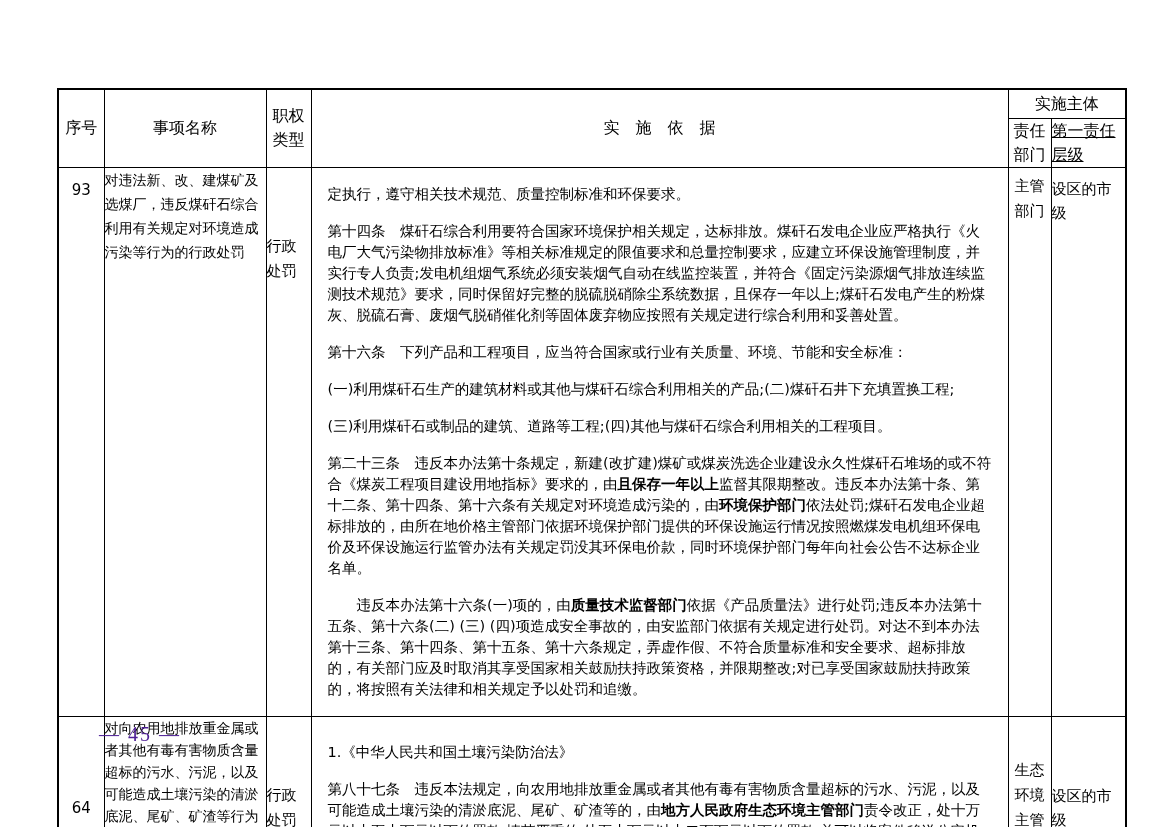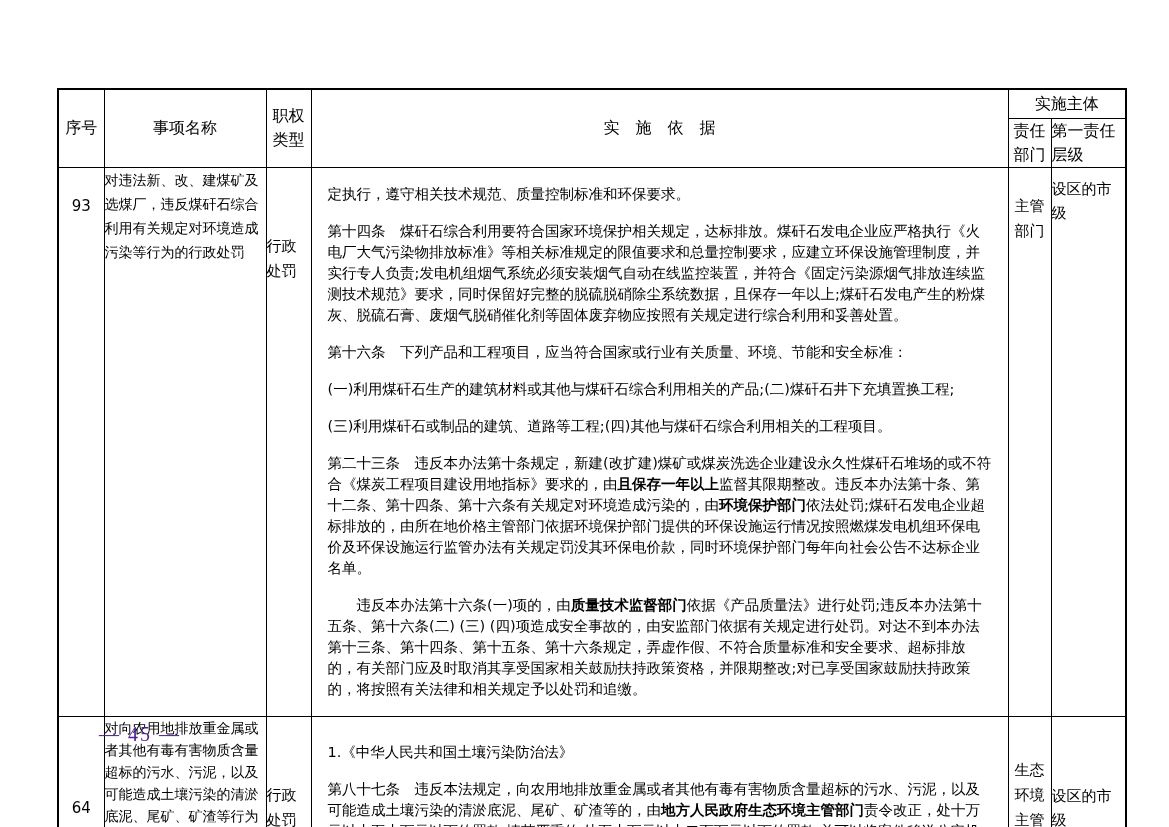--- a/index.html
+++ b/index.html
@@ -24,39 +24,39 @@
   col.c-name{width:162px;}
   col.c-type{width:45px;}
   col.c-basis{width:697px;}
   col.c-dept{width:43px;}
   col.c-level{width:75px;}
 
   
   tr.h1{height:29px;}
   tr.h2{height:49px;}
   th{font-size:16px;line-height:24px;text-align:center;background:#fff;}
-  th.h-level{text-align:left;padding-left:4px;line-height:24px;}
+  th.h-level{text-align:left;padding-left:4px;line-height:24px;text-decoration:underline;}
   th.h-dept{line-height:24px;}
 
   
   tr.r93{height:382px;}
   tr.r94{height:136px;}
 
   td.seq{font-size:15px;text-align:center;}
   td.name{font-size:14px;line-height:24px;padding:2px 3px;}
   td.type{font-size:15px;line-height:25px;text-align:left;}
   td.basis{font-size:14.5px;line-height:21px;padding:2px 5px;vertical-align:top;}
   td.dept{font-size:15px;line-height:25px;text-align:center;}
   td.level{font-size:15px;line-height:24px;padding-left:4px;}
 
   
-  tr.r93 td.seq{vertical-align:top;padding-top:29px;}
+  tr.r93 td.seq{vertical-align:top;padding-top:13px;}
   tr.r93 td.name{vertical-align:top;}
   tr.r93 td.type{vertical-align:top;padding-top:66px;}
-  tr.r93 td.dept{vertical-align:top;padding-top:26px;}
+  tr.r93 td.dept{vertical-align:top;padding-top:6px;}
   tr.r93 td.level{vertical-align:top;padding-top:9px;}
 
   
   tr.r94 td.name{vertical-align:top;line-height:22px;}
   tr.r94 td.basis{padding-top:9px;}
 
   .basis-block .para{margin:16px;}
   .basis-block b{font-weight:bold;}
 
   .page-number{

